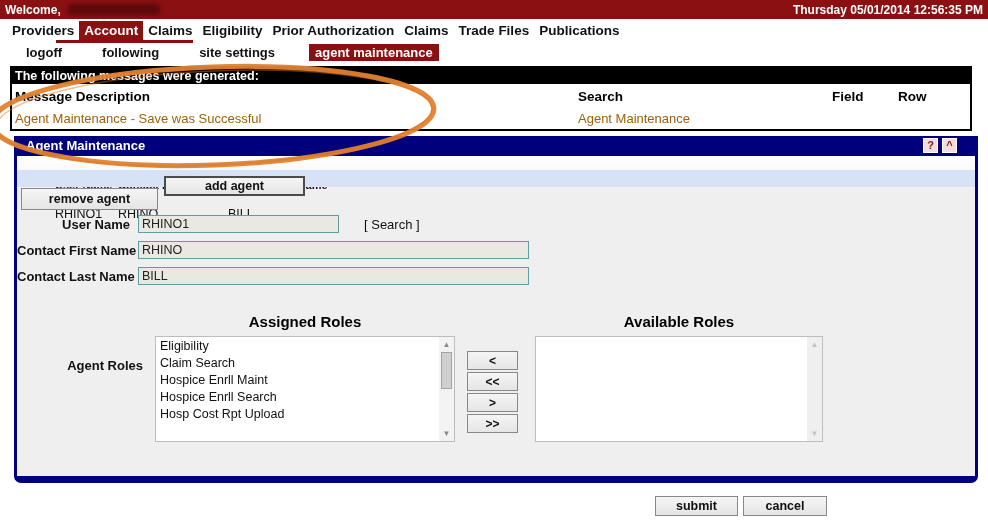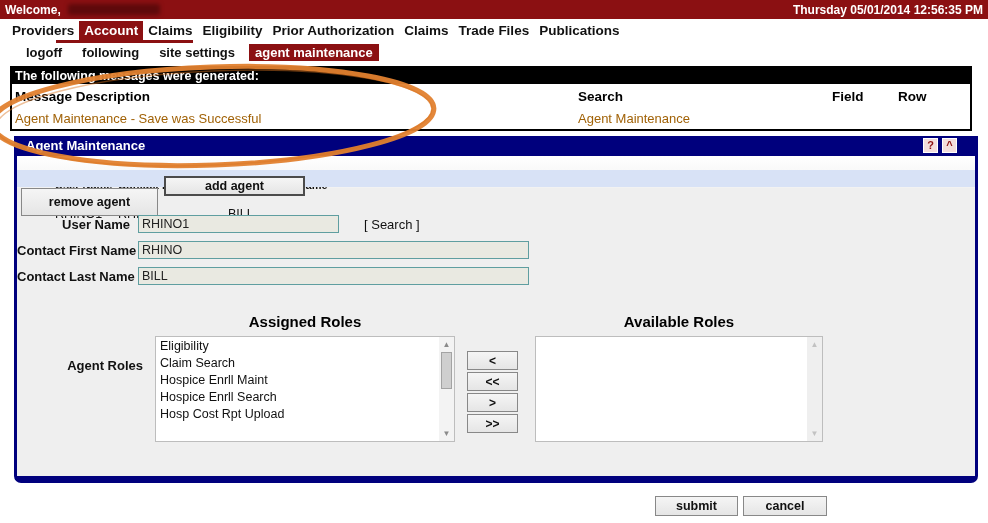--- a/index.html
+++ b/index.html
@@ -16,21 +16,21 @@
 
   
   .nav{position:absolute;left:0;top:19px;width:100%;height:22px;display:flex;align-items:center;
        font-weight:bold;font-size:13.5px;color:#111;padding-left:7px;box-sizing:border-box}
   .nav-item{padding:2px 5px;cursor:pointer;white-space:nowrap}
   .nav-item.active{background:#8b1012;color:#fff}
   .account-underline{position:absolute;left:56px;top:40px;width:137px;height:3px;background:#8b1012}
 
   
   .subnav{position:absolute;left:0;top:43px;width:100%;height:19px;display:flex;align-items:center;
-          font-weight:bold;font-size:13px;color:#111;padding-left:20px;box-sizing:border-box;gap:8px}
+          font-weight:bold;font-size:13px;color:#111;padding-left:20px;box-sizing:border-box;gap:28px}
   .subnav-item{padding:1px 6px;cursor:pointer;white-space:nowrap}
   .subnav-item.active{background:#8b1012;color:#fff}
 
   
   .msg-panel{position:absolute;left:10px;top:66px;width:962px;height:65px;background:#fff;
              border:2px solid #000;box-sizing:border-box}
   .msg-banner{background:#000;color:#fff;font-weight:bold;font-size:12.5px;height:16px;
               line-height:16px;padding-left:3px}
   .msg-body{position:relative;height:45px;font-size:13px}
   .mh{position:absolute;top:5px;font-weight:bold;font-size:13.5px;color:#000;white-space:nowrap}
@@ -51,21 +51,21 @@
 
   .tbl-bg{position:absolute;left:0;top:20px;width:958px;height:32px;
           background:linear-gradient(#ffffff,#f2f2f2)}
   .th{position:absolute;top:23px;font-size:11px;font-weight:bold;color:#111;white-space:nowrap}
   .data-row{position:absolute;left:0;top:34px;width:958px;height:17px;background:#d8e2f6;cursor:pointer}
   .td{position:absolute;top:37px;font-size:12.5px;color:#111;white-space:nowrap}
   .col-user{left:38px}.col-first{left:101px}.col-last{left:211px}
 
   .btn{background:linear-gradient(#f5f5f5,#e5e5e5);border:1px solid #888;font-weight:bold;
        font-size:12.5px;color:#111;font-family:inherit;cursor:pointer}
-  .btn-remove{position:absolute;left:4px;top:52px;width:137px;height:28px}
+  .btn-remove{position:absolute;left:4px;top:52px;width:137px;height:22px}
   .btn-add{position:absolute;left:147px;top:40px;width:141px;height:20px;border:2px solid #4b4b4b}
 
   .form-label{position:absolute;left:0;width:113px;text-align:right;font-weight:bold;
               font-size:13px;color:#111;white-space:nowrap}
   .lbl-user{top:81px}.lbl-first{top:107px}.lbl-last{top:133px}
   .input{position:absolute;left:121px;height:18px;background:#e9e9e1;border:1px solid #5f9ea0;
          font-size:12.5px;color:#222;padding:0 3px;box-sizing:border-box;font-family:inherit}
   .in-user{top:79px;width:201px}
   .in-first{top:105px;width:391px}
   .in-last{top:131px;width:391px}

